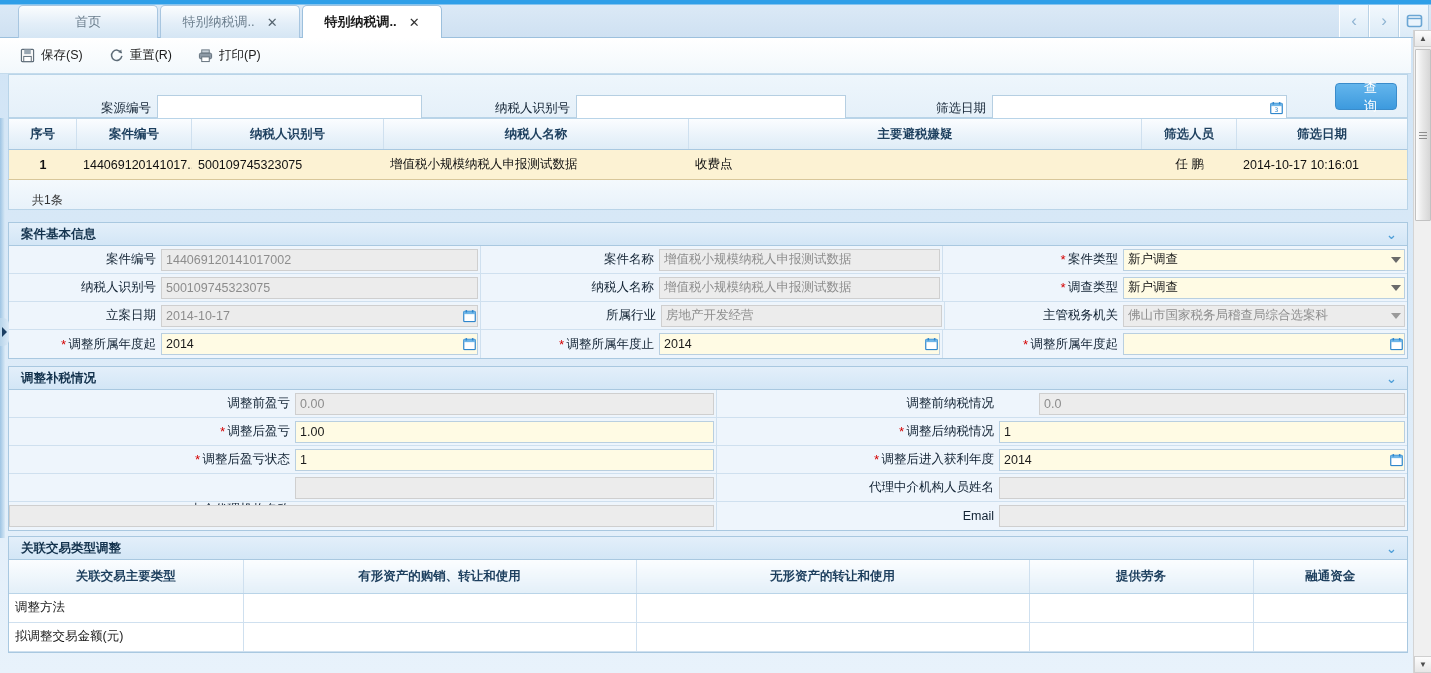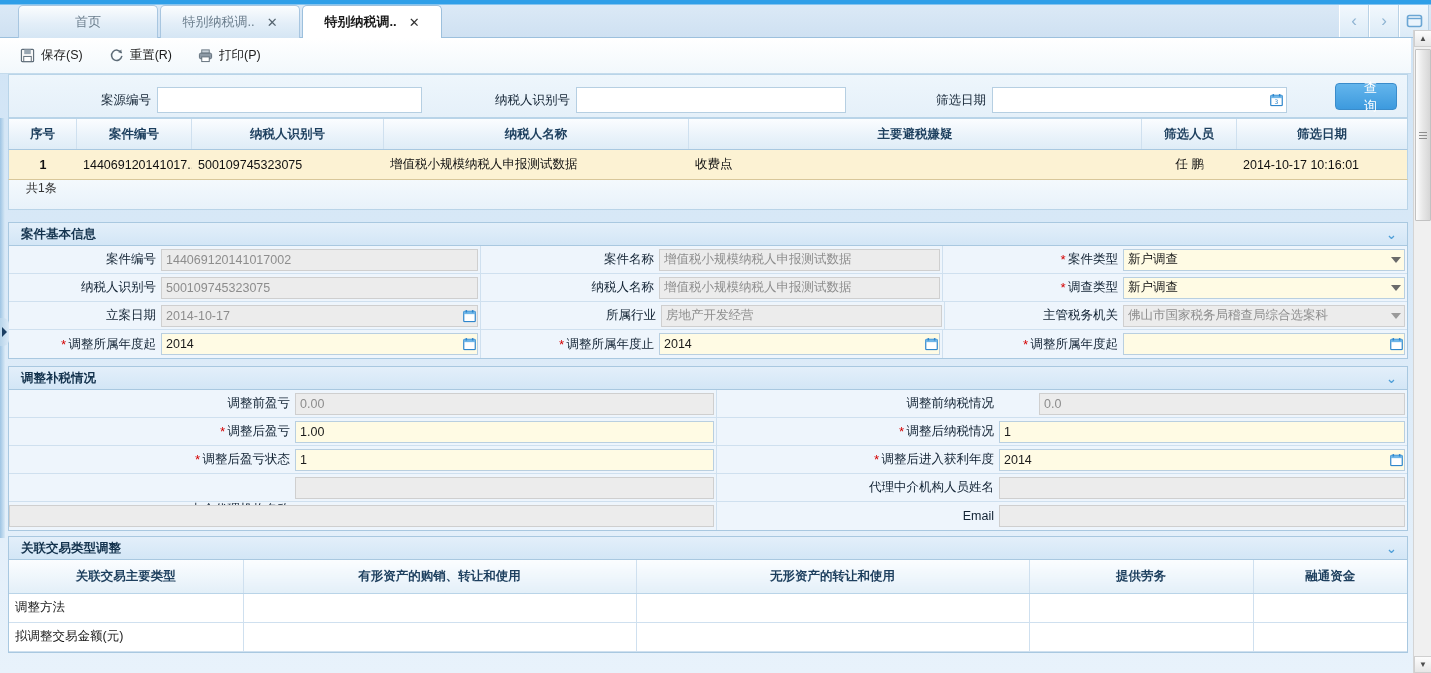--- a/index.html
+++ b/index.html
@@ -67,21 +67,21 @@
     font-size: 12.5px; color: #1c1c1c; cursor: pointer; background: transparent;
   }
   .ic { width: 15px; height: 15px; display: block; }
 
   
   .searchpanel {
     position: absolute; top: 74px; left: 8px; width: 1400px; height: 44px;
     background: linear-gradient(180deg,#eef6fc 0%,#e5f0f9 100%);
     border: 1px solid #b9d4e8;
   }
-  .sfield { position: absolute; top: 4px; height: 42px; display: flex; align-items: center; }
+  .sfield { position: absolute; top: 12px; height: 42px; display: flex; align-items: center; }
   .slabel { font-size: 12.5px; color: #123; text-align: right; padding-right: 6px; }
   .sinput {
     height: 26px; border: 1px solid #b6cfe2; background: #fff;
     font-size: 12.5px; color: #222; padding: 0 20px 0 5px;
     font-family: "Liberation Sans", sans-serif;
     border-radius: 0; outline: none;
   }
   .calbox { position: relative; }
   .calicon {
     position: absolute; right: 4px; top: 50%; transform: translateY(-50%);
@@ -116,21 +116,21 @@
   }
   .grow .gc {
     display: flex; align-items: center;
     font-size: 12.5px; color: #111; padding: 0 6px; height: 100%;
     overflow: hidden; white-space: nowrap;
   }
   .grow .gc.ctr { justify-content: center; font-weight: bold; }
   .gfoot {
     height: 30px; background: linear-gradient(180deg,#f4f9fd 0%,#e8f2fa 100%);
     border: 1px solid #b9d4e8; border-top: none;
-    display: flex; align-items: flex-start; padding-left: 17px;
+    display: flex; align-items: flex-end; padding-left: 23px;
     font-size: 12px; color: #333;
   }
 
   
   .section { position: absolute; left: 8px; width: 1400px; }
   .sechead {
     height: 24px; display: flex; align-items: center; justify-content: space-between;
     padding: 0 10px 0 12px;
     background: linear-gradient(180deg,#e3effa 0%,#d3e6f6 100%);
     border: 1px solid #a9c8e0;

